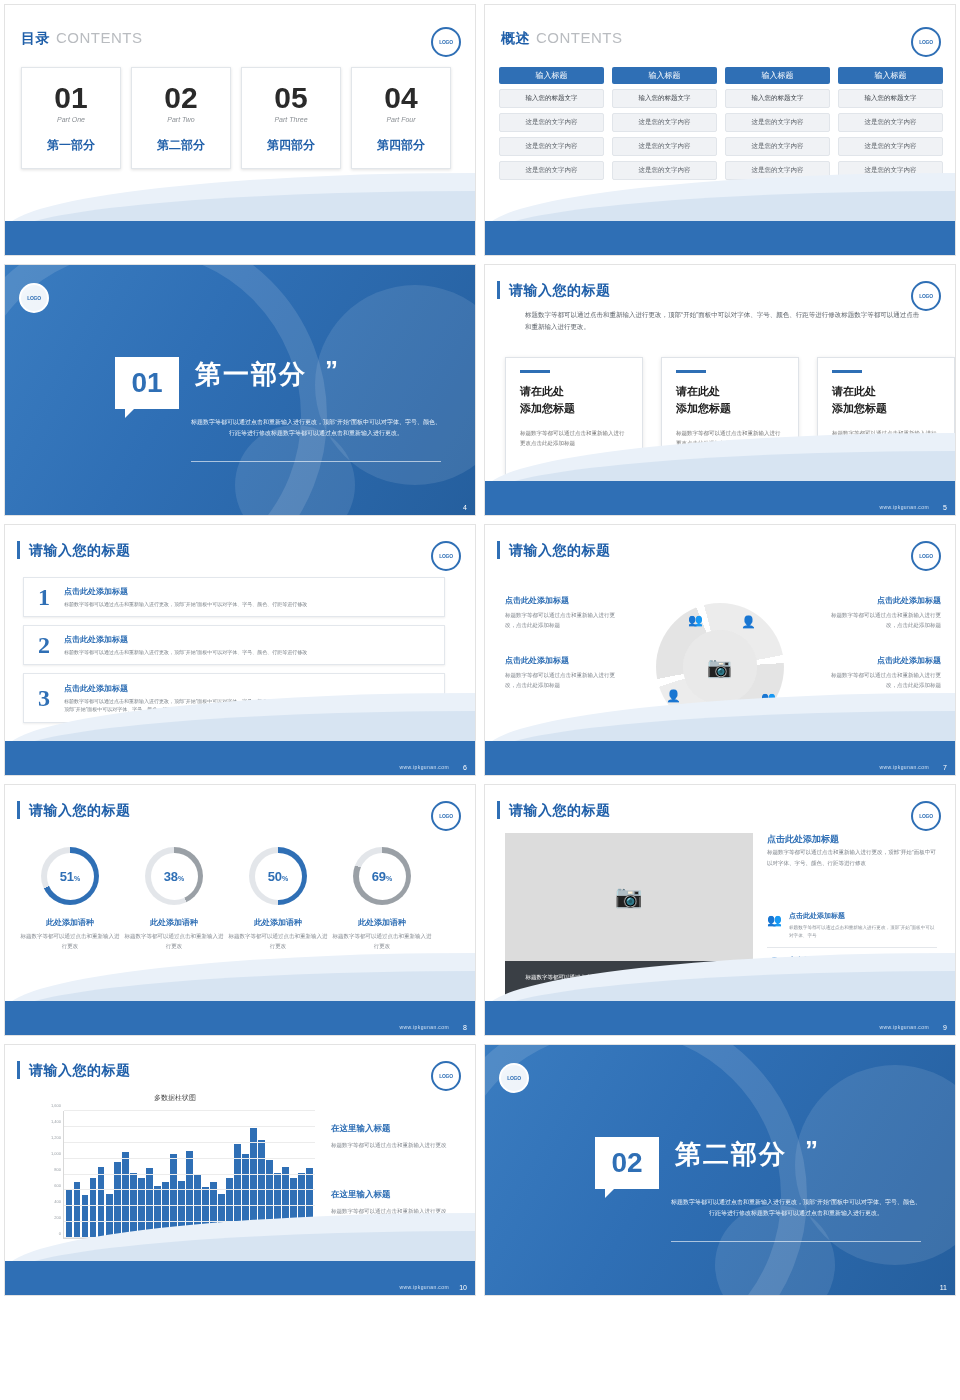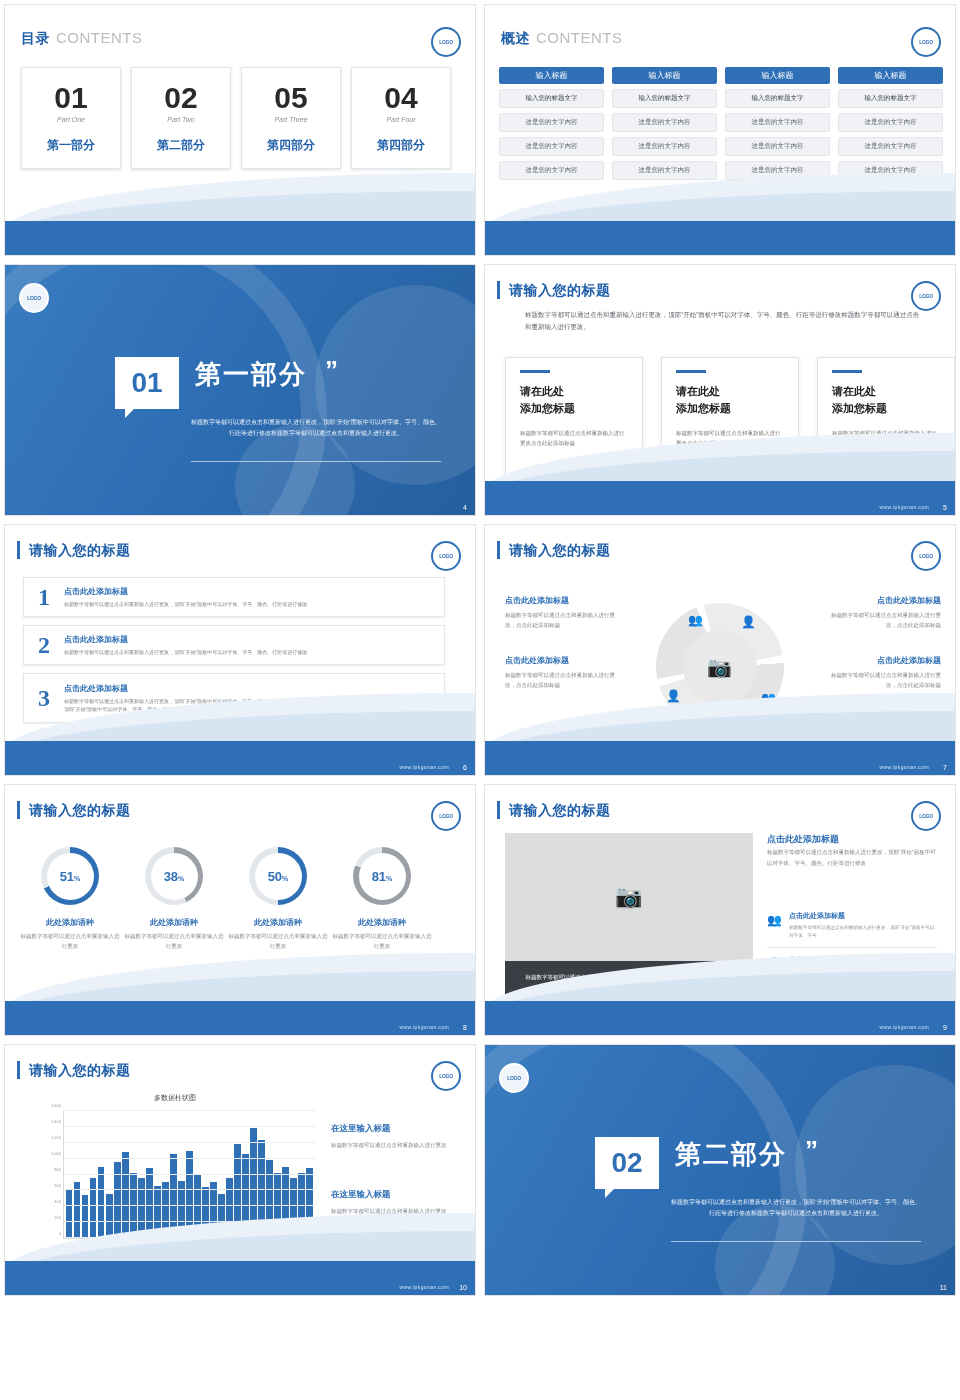--- a/index.html
+++ b/index.html
@@ -346,21 +346,21 @@
         <span class="v"><span>38</span><small>%</small></span>
       </div>
     </div>
     <div class="ring" style="left:244px;top:62px;background:conic-gradient(#2f6fb5 0 50%, #e3e6ea 50% 100%);">
       <div style="width:47px;height:47px;border-radius:50%;background:#fff;display:flex;align-items:center;justify-content:center;">
         <span class="v"><span>50</span><small>%</small></span>
       </div>
     </div>
     <div class="ring" style="left:348px;top:62px;background:conic-gradient(#9aa0a6 0 81%, #e3e6ea 81% 100%);">
       <div style="width:47px;height:47px;border-radius:50%;background:#fff;display:flex;align-items:center;justify-content:center;">
-        <span class="v"><span>81</span><small>%</small></span>
+        <span class="v"><span>69</span><small>%</small></span>
       </div>
     </div>
 
     <div class="lbl" style="left:15px;top:132px;">
       <h5>此处添加语种</h5>
       <p>标题数字等都可以通过点击和重新输入进行更改</p>
     </div>
     <div class="lbl" style="left:119px;top:132px;">
       <h5>此处添加语种</h5>
       <p>标题数字等都可以通过点击和重新输入进行更改</p>

